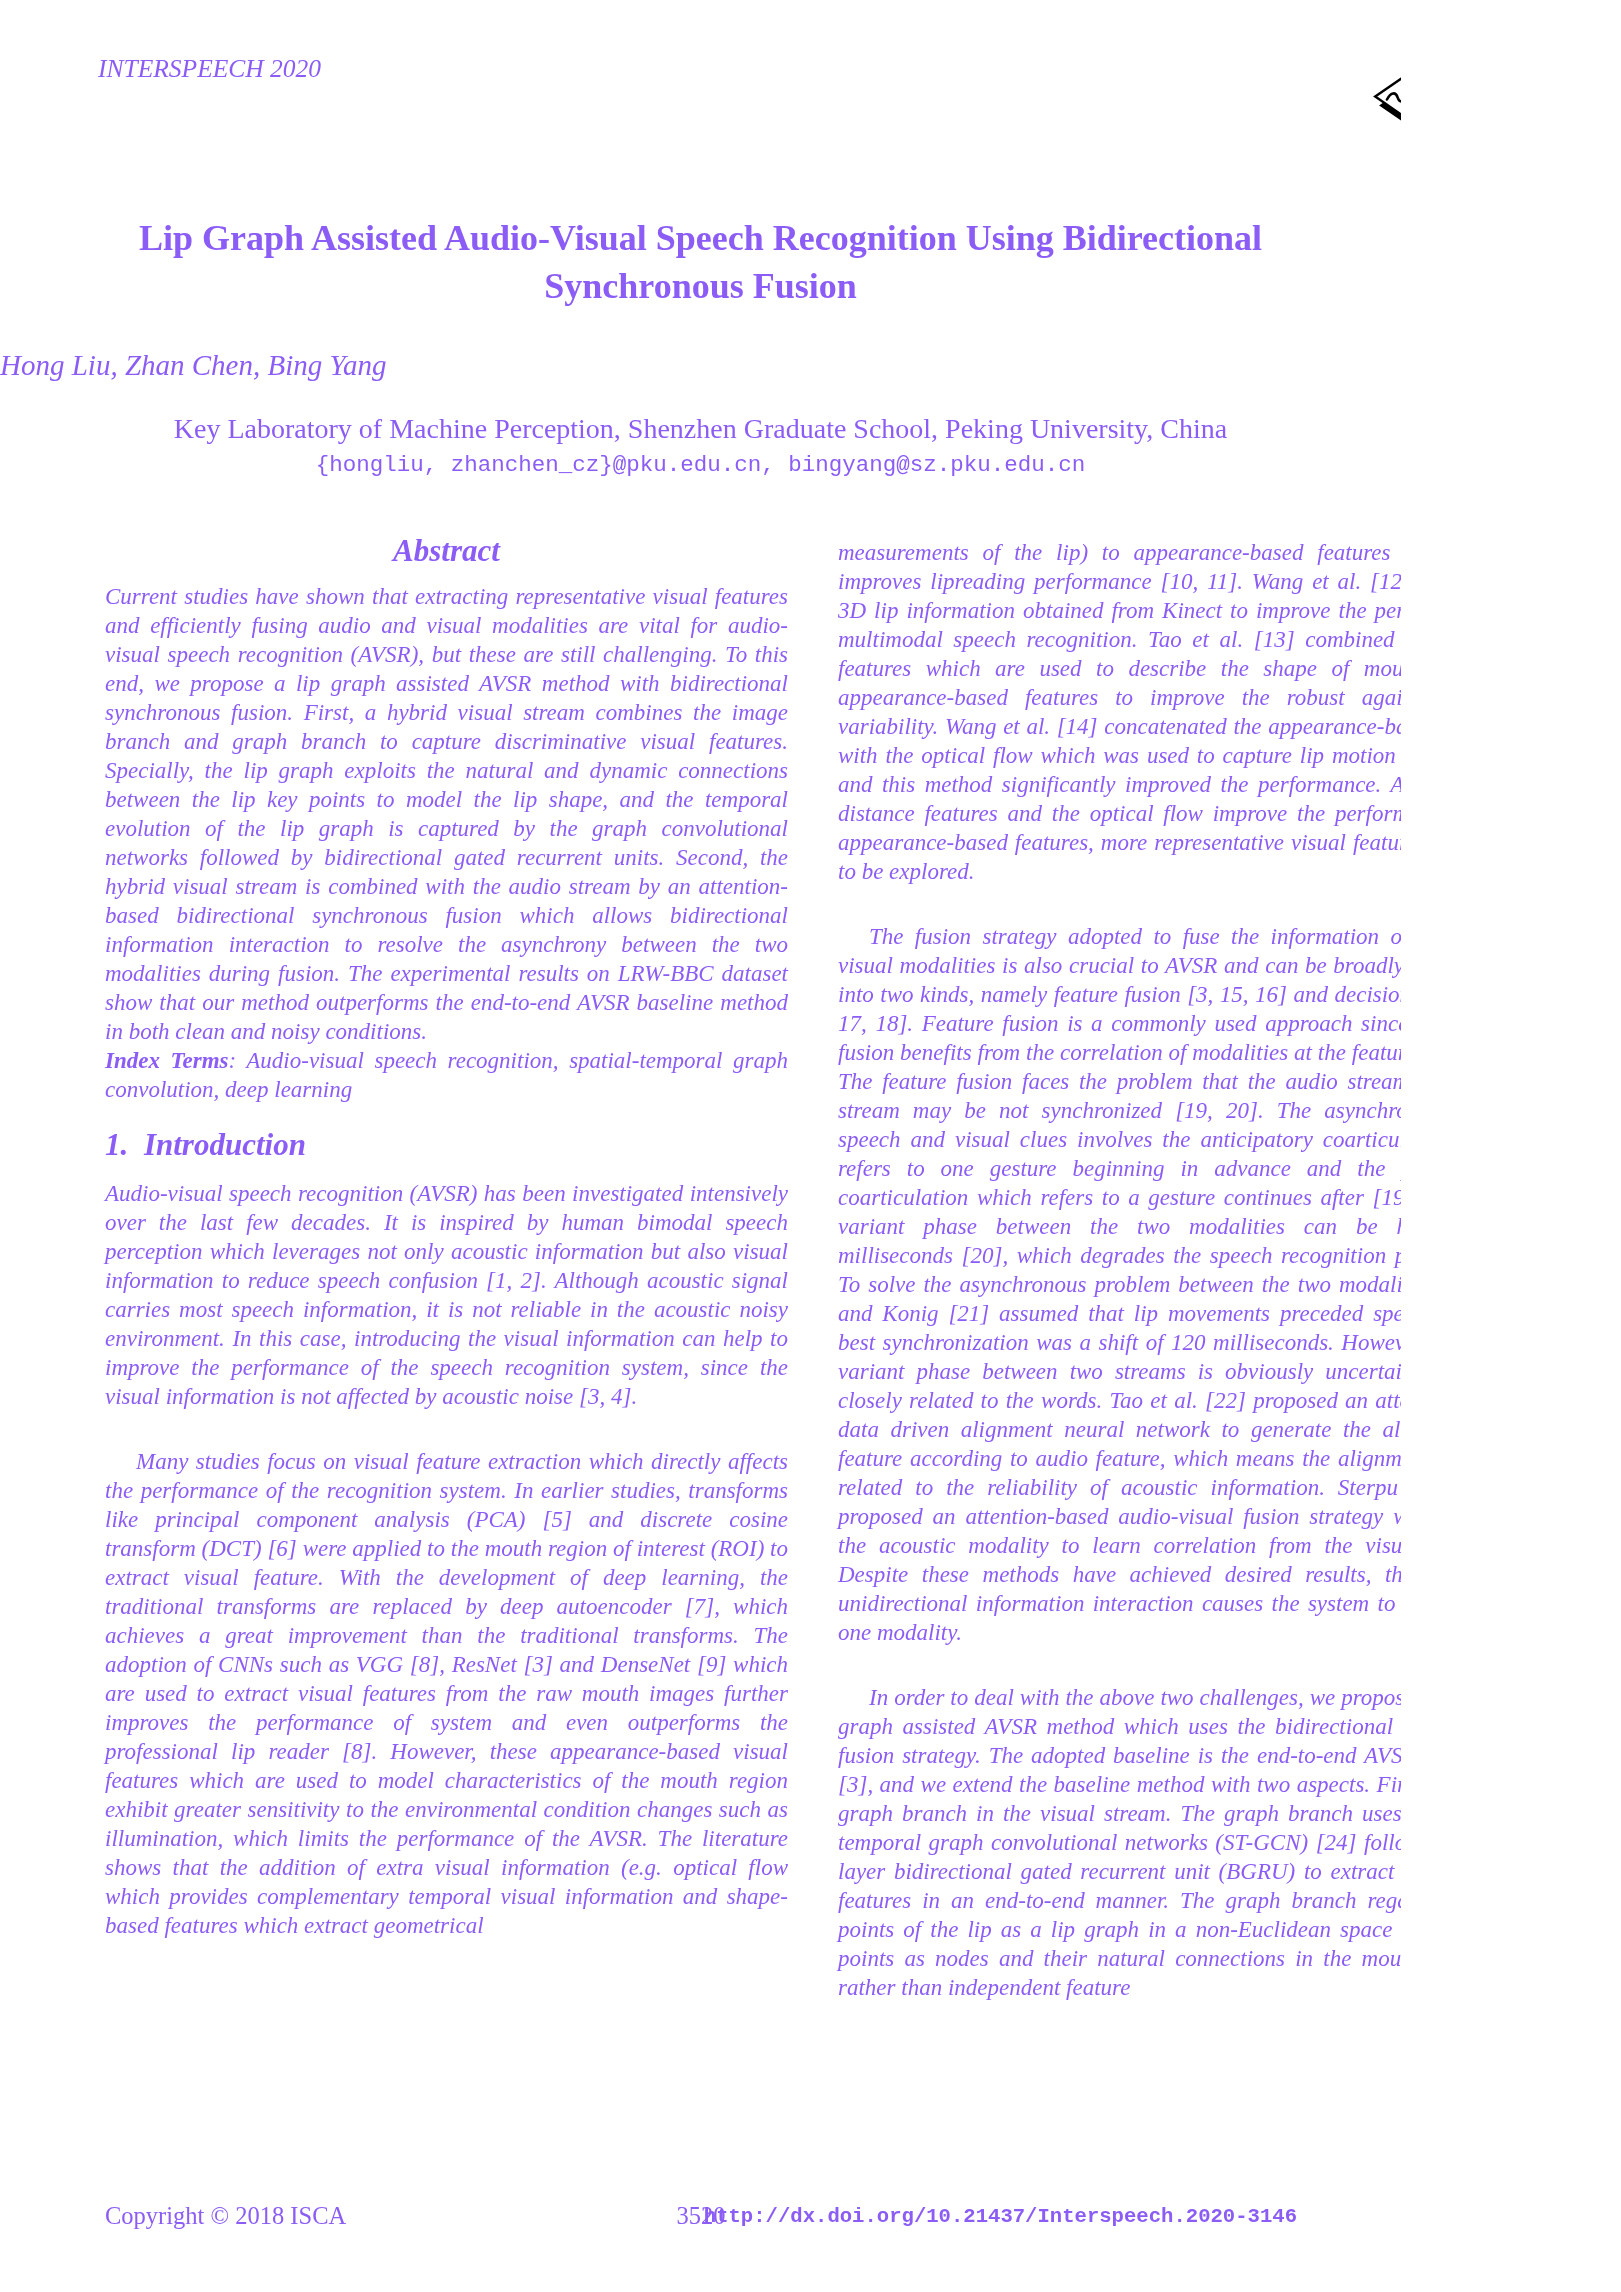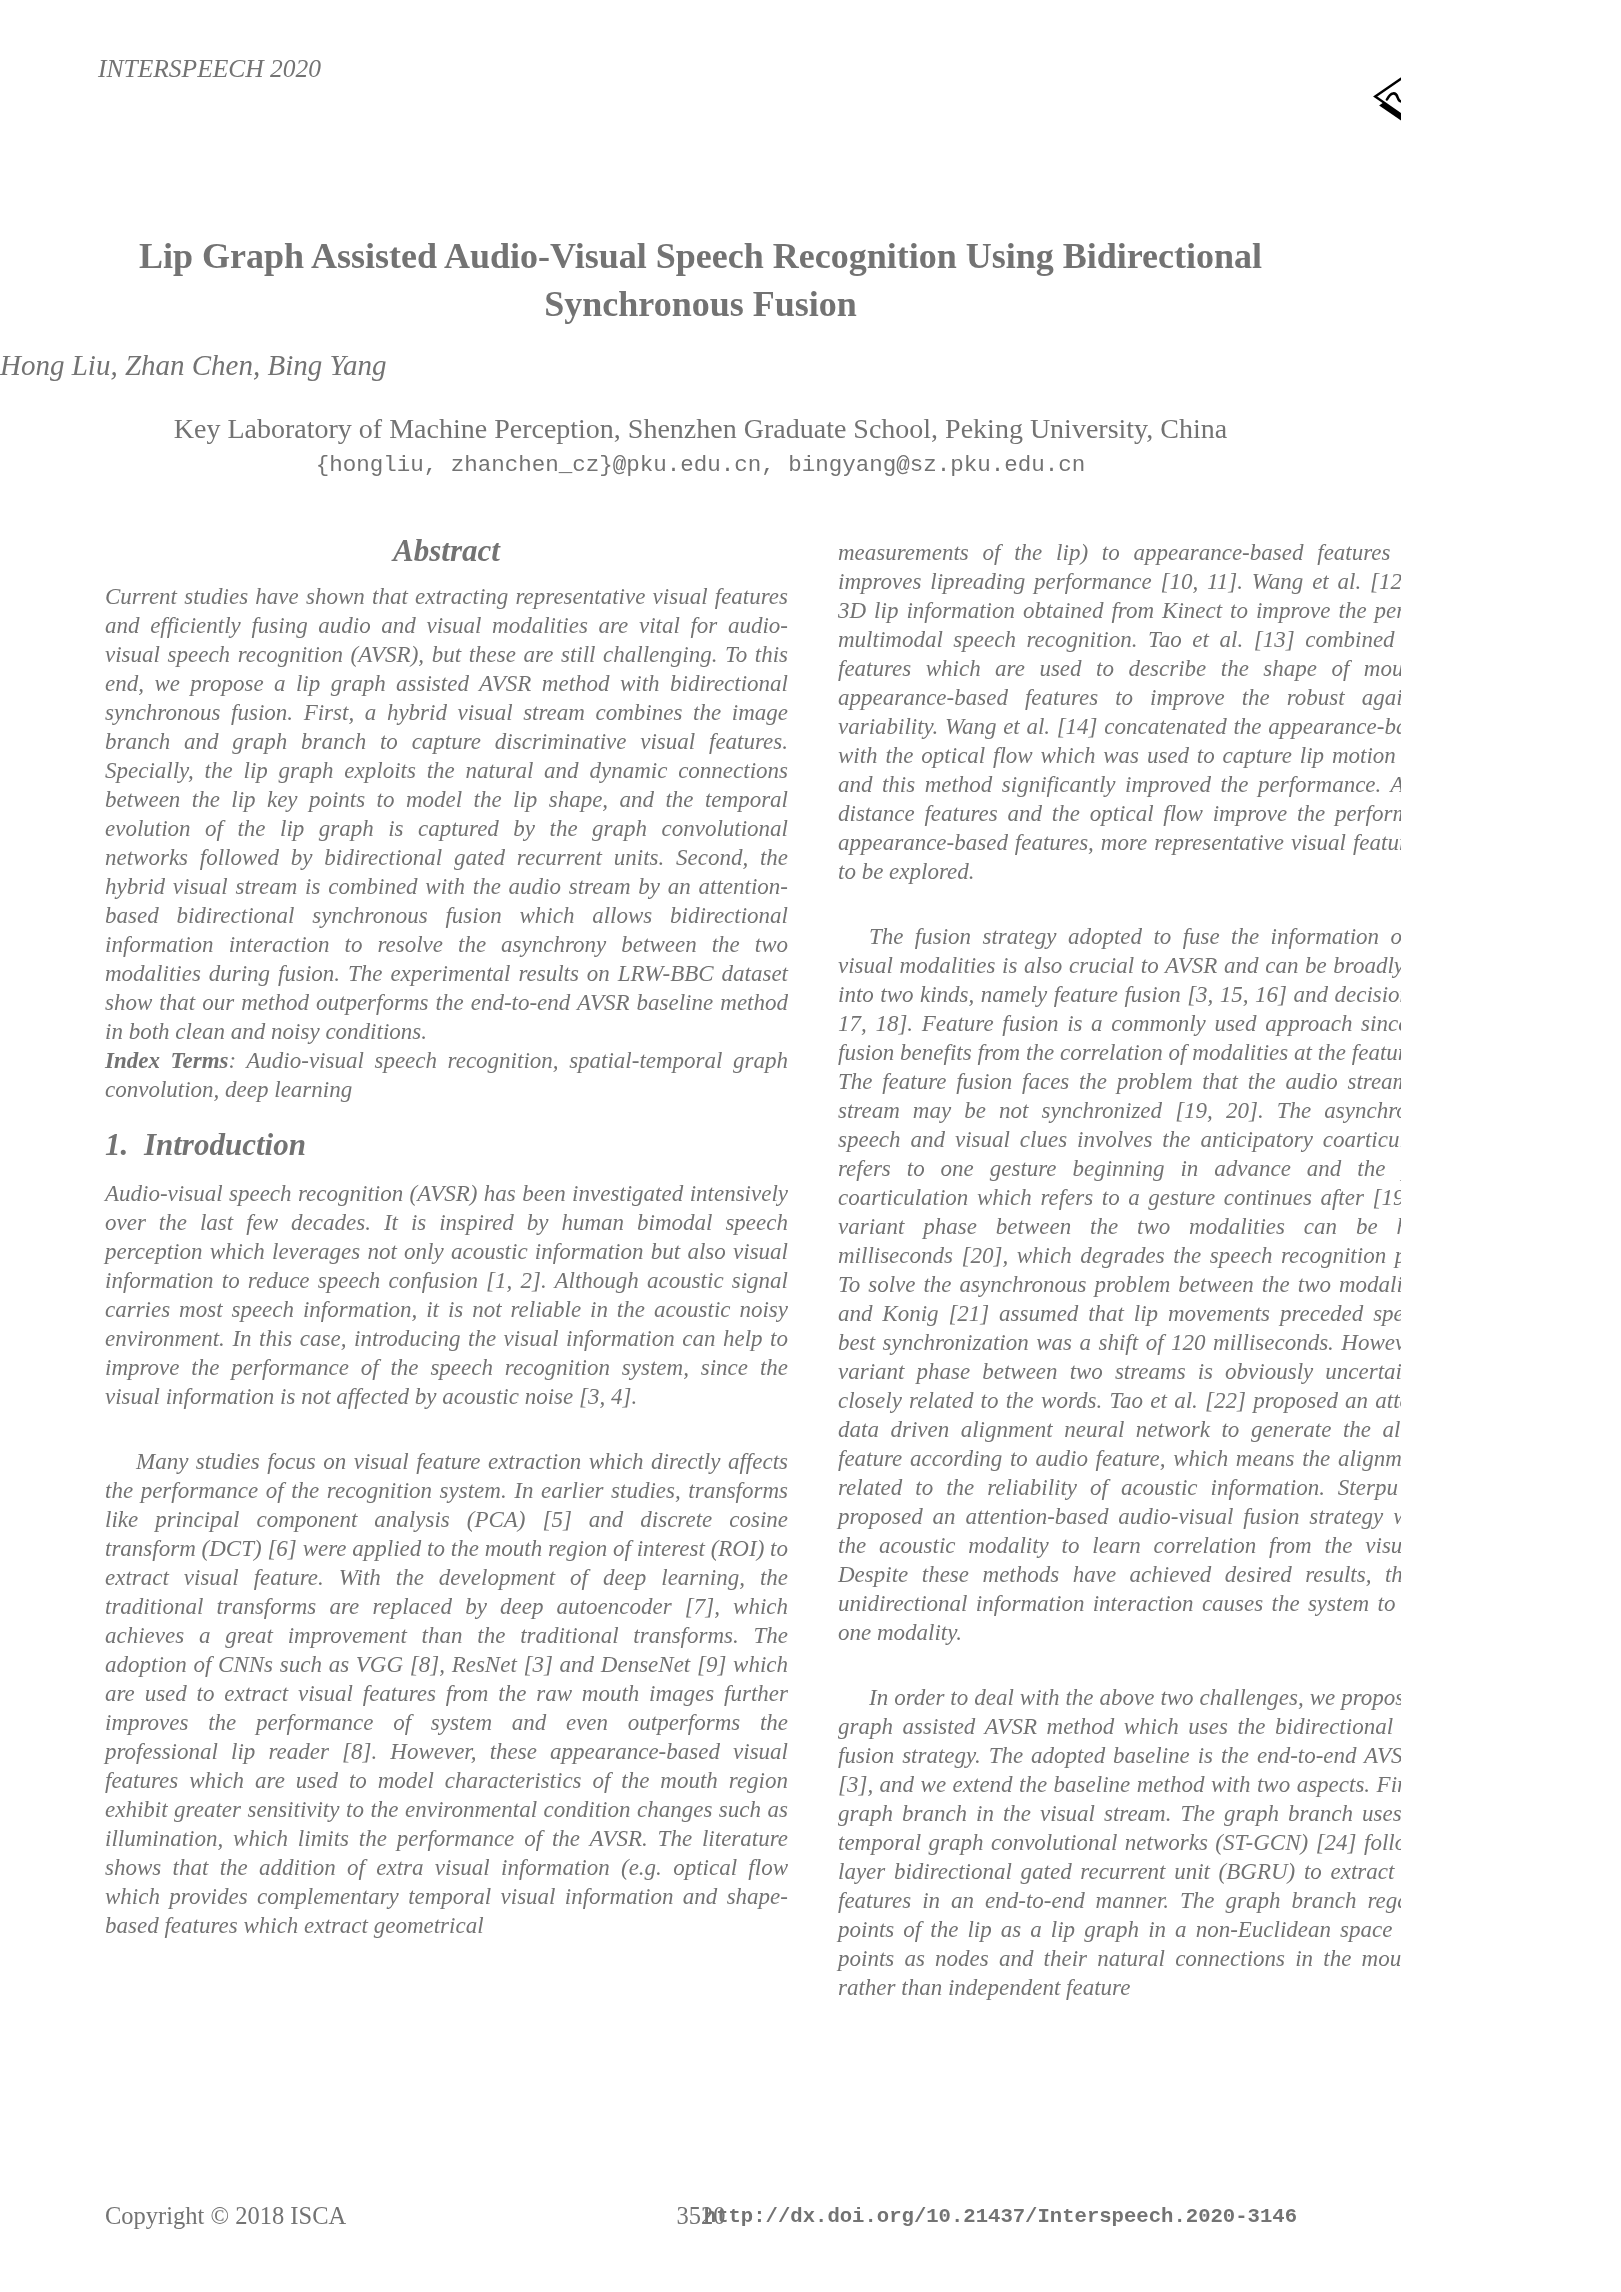--- a/index.html
+++ b/index.html
@@ -5,21 +5,21 @@
   html, body {
     margin: 0;
     padding: 0;
     background: #ffffff;
   }
   .page {
     position: relative;
     width: 1401px;
     height: 2293px;
     background: #ffffff;
-    color: #737373;
+    color: #8b5cf6;
     font-family: "Liberation Serif", serif;
     overflow: hidden;
   }
 
   
   .conf-header {
     position: absolute;
     left: 98px;
     top: 49px;
   }
@@ -39,21 +39,21 @@
     width: 167px;
     height: 132px;
   }
 
   
   .paper-title {
     position: absolute;
     left: 0;
     right: 0;
     top: 214px;
-    margin: 18px;
+    margin: 0;
     text-align: center;
     font-size: 36px;
     line-height: 48px;
     font-weight: bold;
   }
   .authors {
     position: absolute;
     left: 0;
     right: 0;
     top: 349px;

